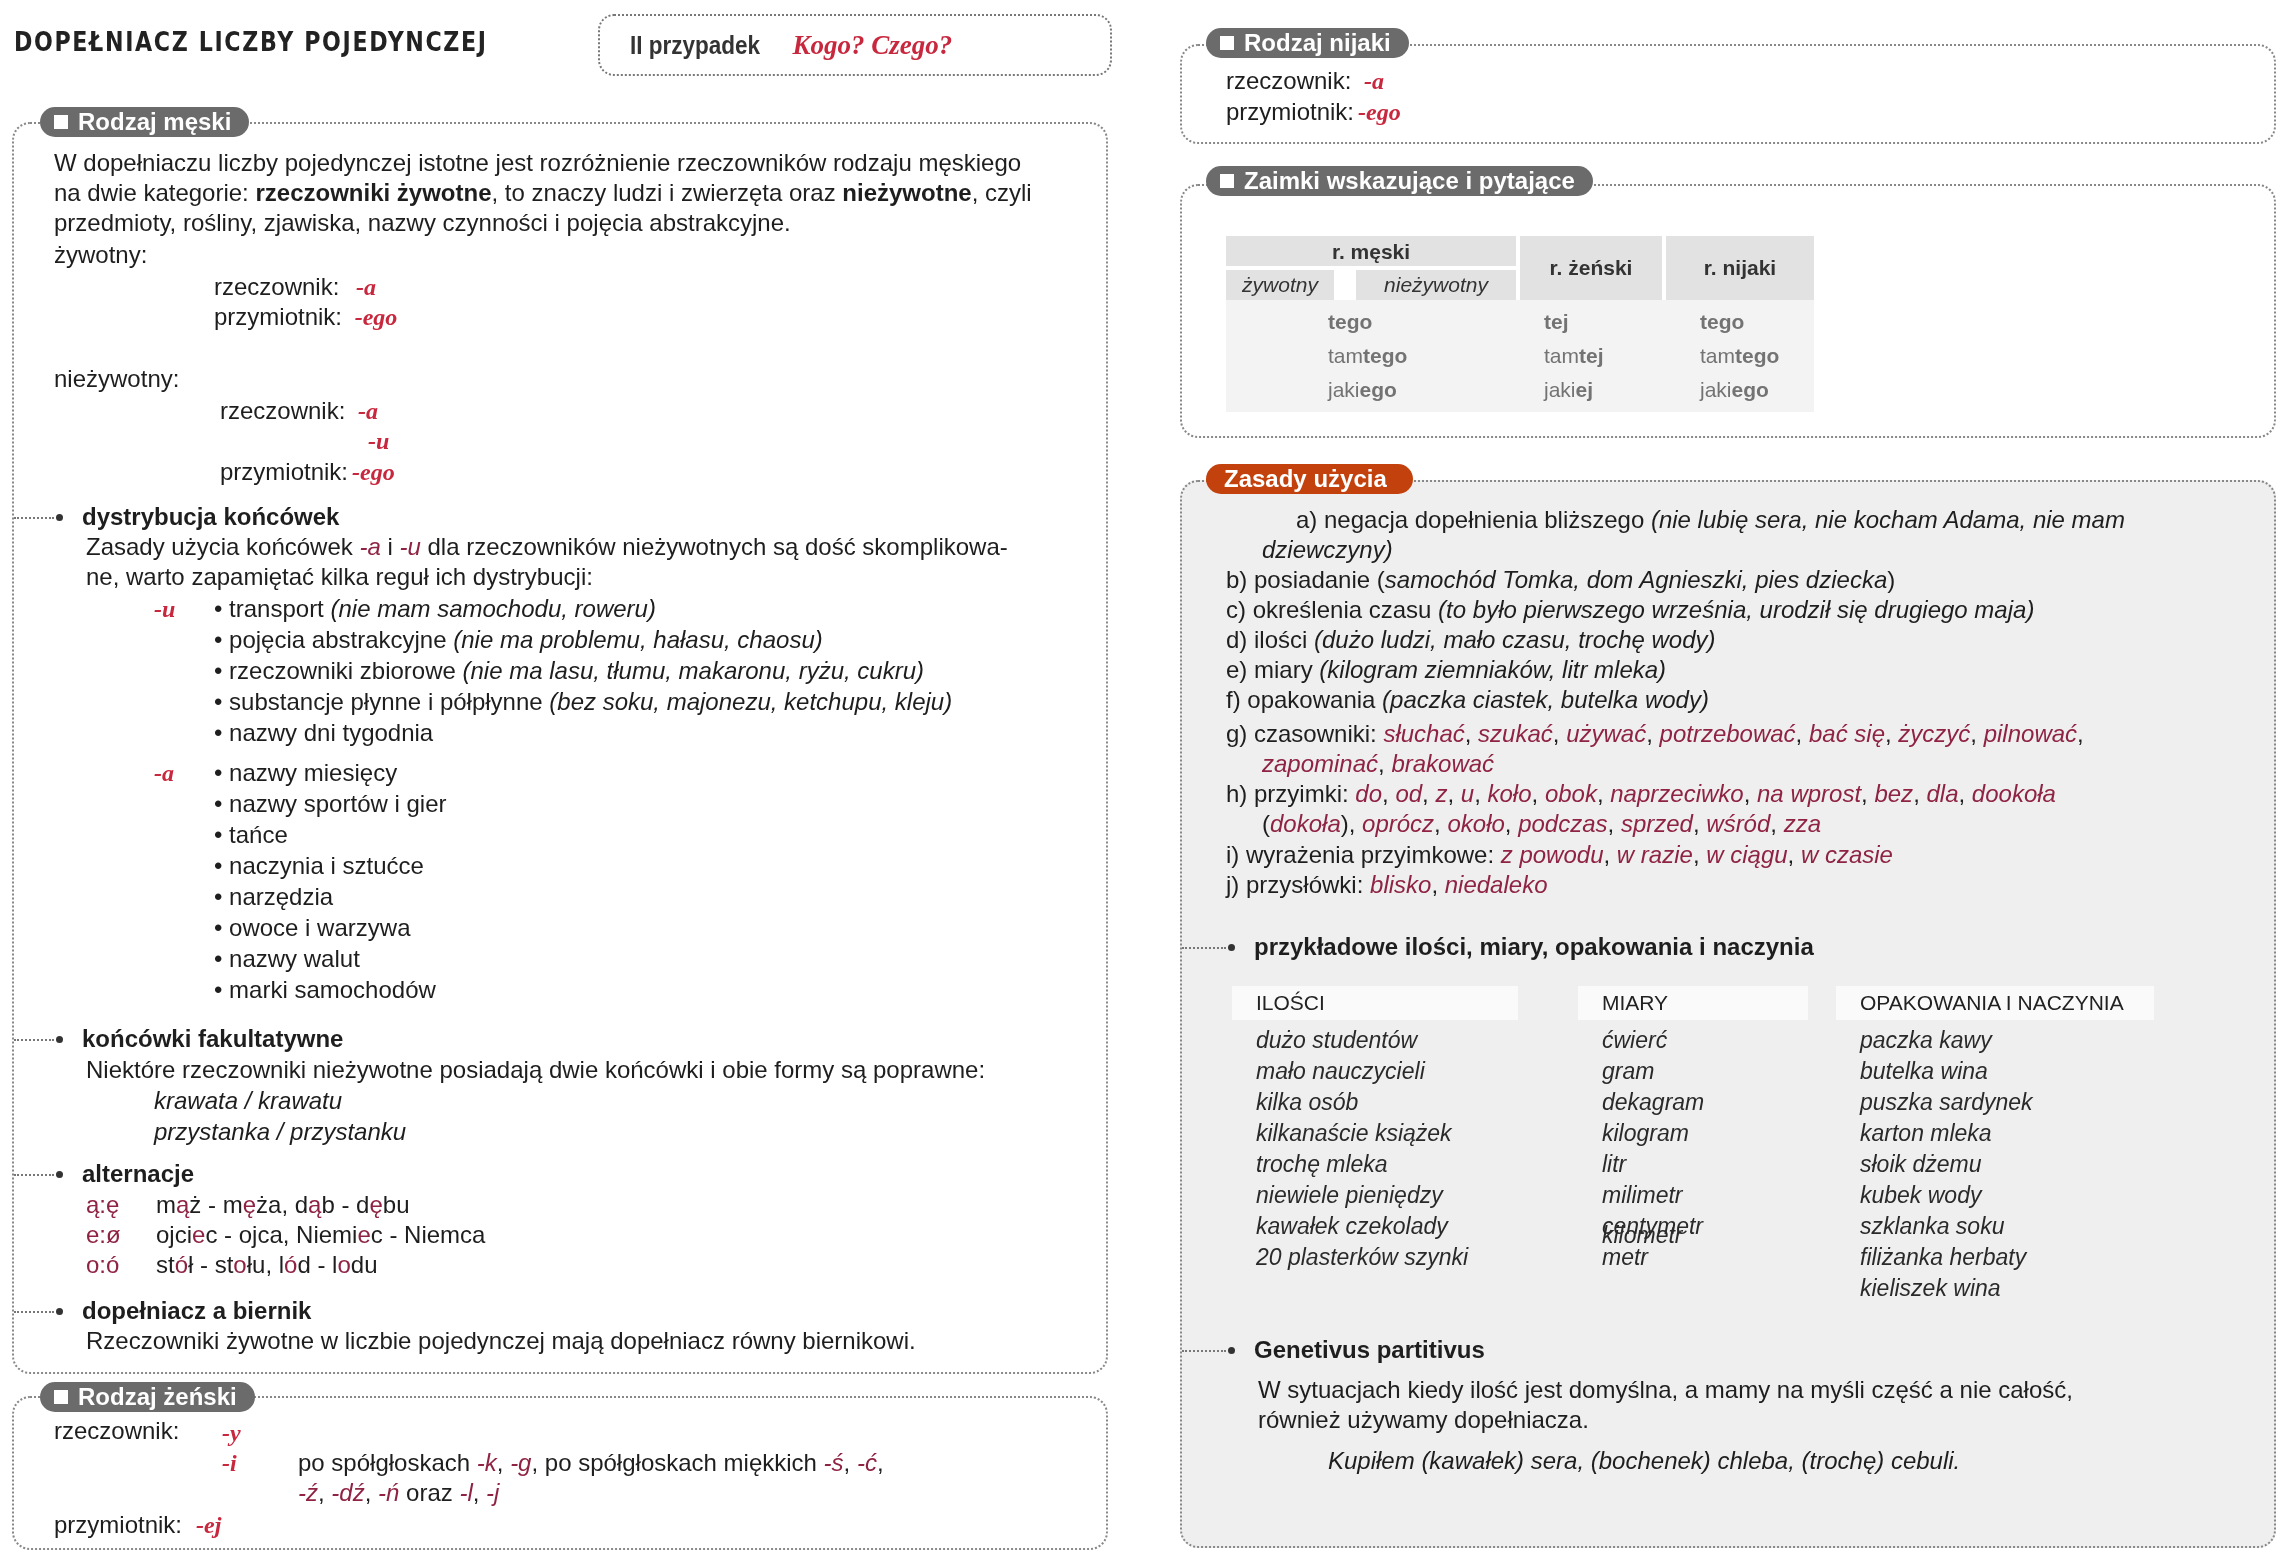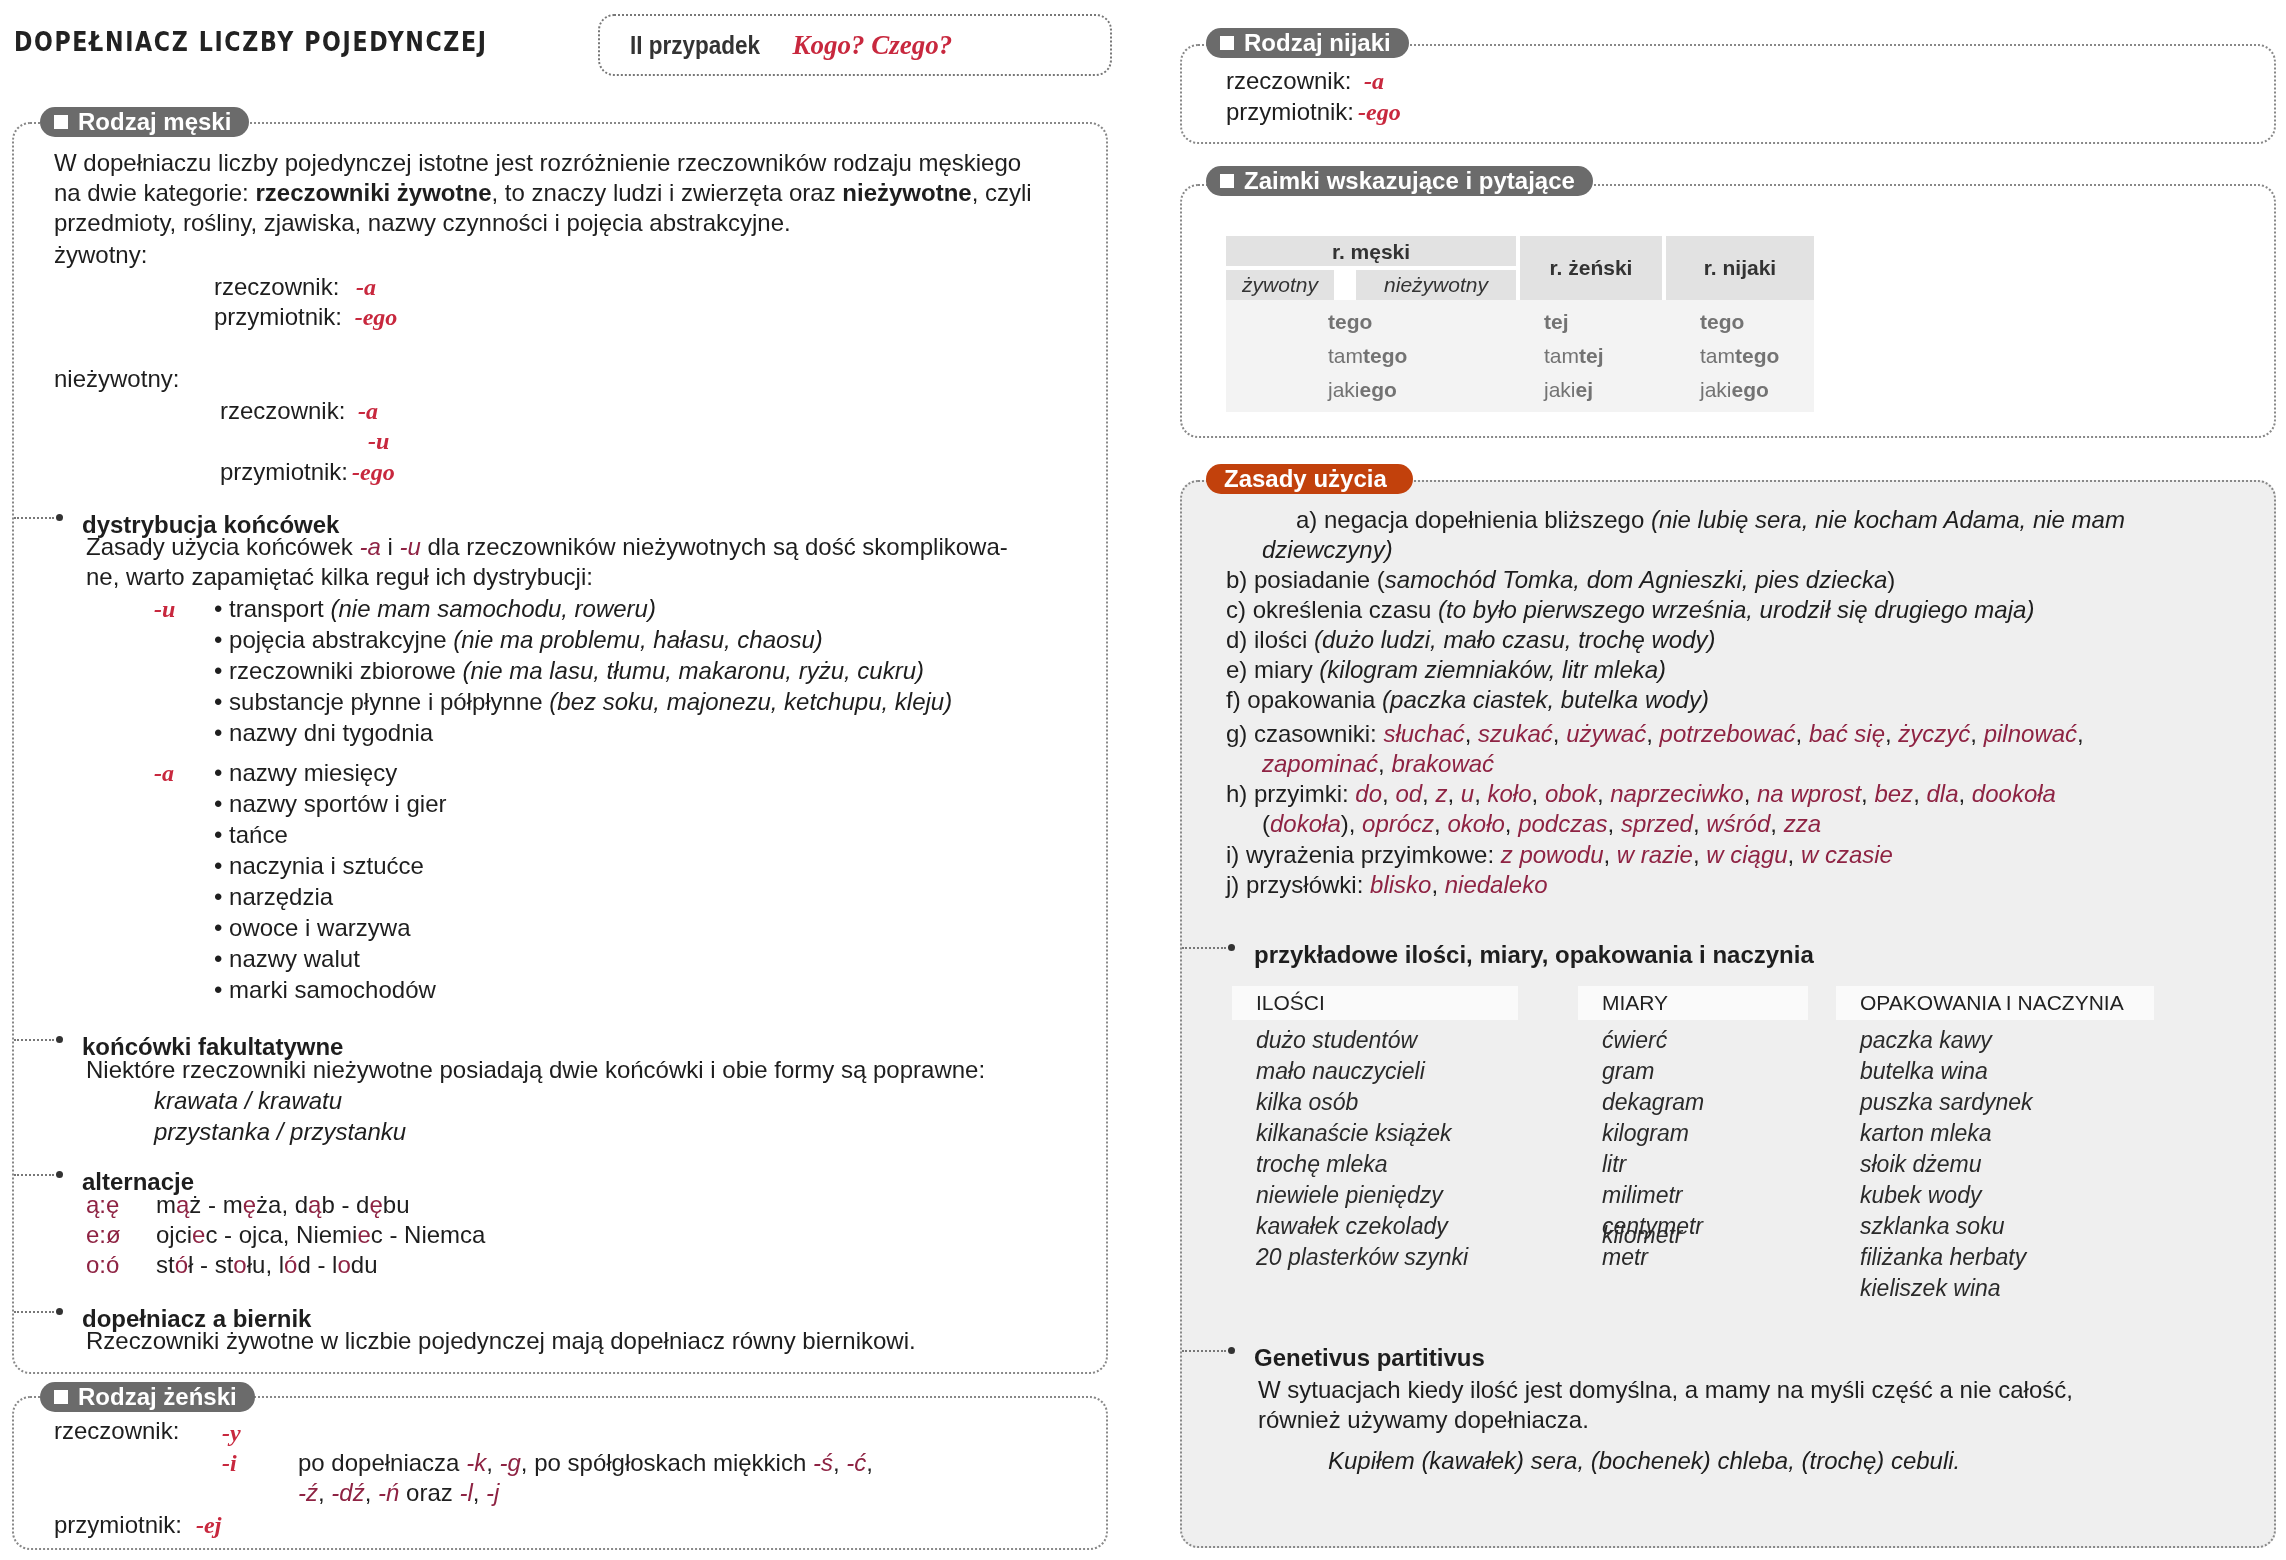--- a/index.html
+++ b/index.html
@@ -25,21 +25,21 @@
   .box.gray { background:#efefef; }
   .pill {
     position:absolute; height:30px; border-radius:15px; background:#6b6b6b;
     color:#fff; font-weight:bold; font-size:24px; line-height:30px; padding:0 18px 0 14px;
     display:flex; align-items:center; gap:10px; white-space:nowrap;
   }
   .pill.dark { background:#c2410c; }
   .pill .sq { width:14px; height:14px; background:#fff; display:inline-block; }
 
   .line { position:absolute; white-space:nowrap; line-height:30px; }
-  .sub { position:absolute; white-space:nowrap; font-weight:bold;margin-top:8px; }
+  .sub { position:absolute; white-space:nowrap; font-weight:bold; }
   .dotlead { position:absolute; height:0; border-top:2px dotted #777; }
   .dot { position:absolute; width:7px; height:7px; border-radius:50%; background:#333; }
   .hcell { position:absolute; background:#e2e2e2; font-size:21px; color:#333; text-align:center; }
   .tcell { position:absolute; font-size:21px; color:#737373; }
 
   .colhead { position:absolute; background:#fafafa; height:34px; line-height:34px; font-size:21px; color:#222; padding-left:24px; }
   .colitem { position:absolute; font-style:italic; font-size:23px; color:#2a2a2a; white-space:nowrap; }
 </style>
 </head>
 <body>
@@ -125,21 +125,21 @@
 
 <div class="abs box" style="left:12px; top:1396px; width:1092px; height:150px;"></div>
 <div class="pill" style="left:40px; top:1382px;">
   <span class="sq"></span>
   <span>Rodzaj żeński</span>
 </div>
 <div class="line" style="left:54px; top:1416px;">rzeczownik:</div>
 <div class="line serif-red" style="left:222px; top:1418px;">-y</div>
 <div class="line serif-red" style="left:222px; top:1448px;">-i</div>
 <div class="line" style="left:298px; top:1448px;">
-  <span>po dopełniacza </span><i class="maroon">-k</i><span>, </span><i class="maroon">-g</i><span>, po spółgłoskach miękkich </span><i class="maroon">-ś</i><span>, </span><i class="maroon">-ć</i><span>,</span>
+  <span>po spółgłoskach </span><i class="maroon">-k</i><span>, </span><i class="maroon">-g</i><span>, po spółgłoskach miękkich </span><i class="maroon">-ś</i><span>, </span><i class="maroon">-ć</i><span>,</span>
 </div>
 <div class="line" style="left:298px; top:1478px;">
   <i class="maroon">-ź</i><span>, </span><i class="maroon">-dź</i><span>, </span><i class="maroon">-ń</i><span> oraz </span><i class="maroon">-l</i><span>, </span><i class="maroon">-j</i>
 </div>
 <div class="line" style="left:54px; top:1510px;"><span>przymiotnik:</span><span class="serif-red" style="margin-left:14px">-ej</span></div>
 
 <div class="abs box" style="left:1180px; top:44px; width:1092px; height:96px;"></div>
 <div class="pill" style="left:1206px; top:28px;">
   <span class="sq"></span>
   <span>Rodzaj nijaki</span>

